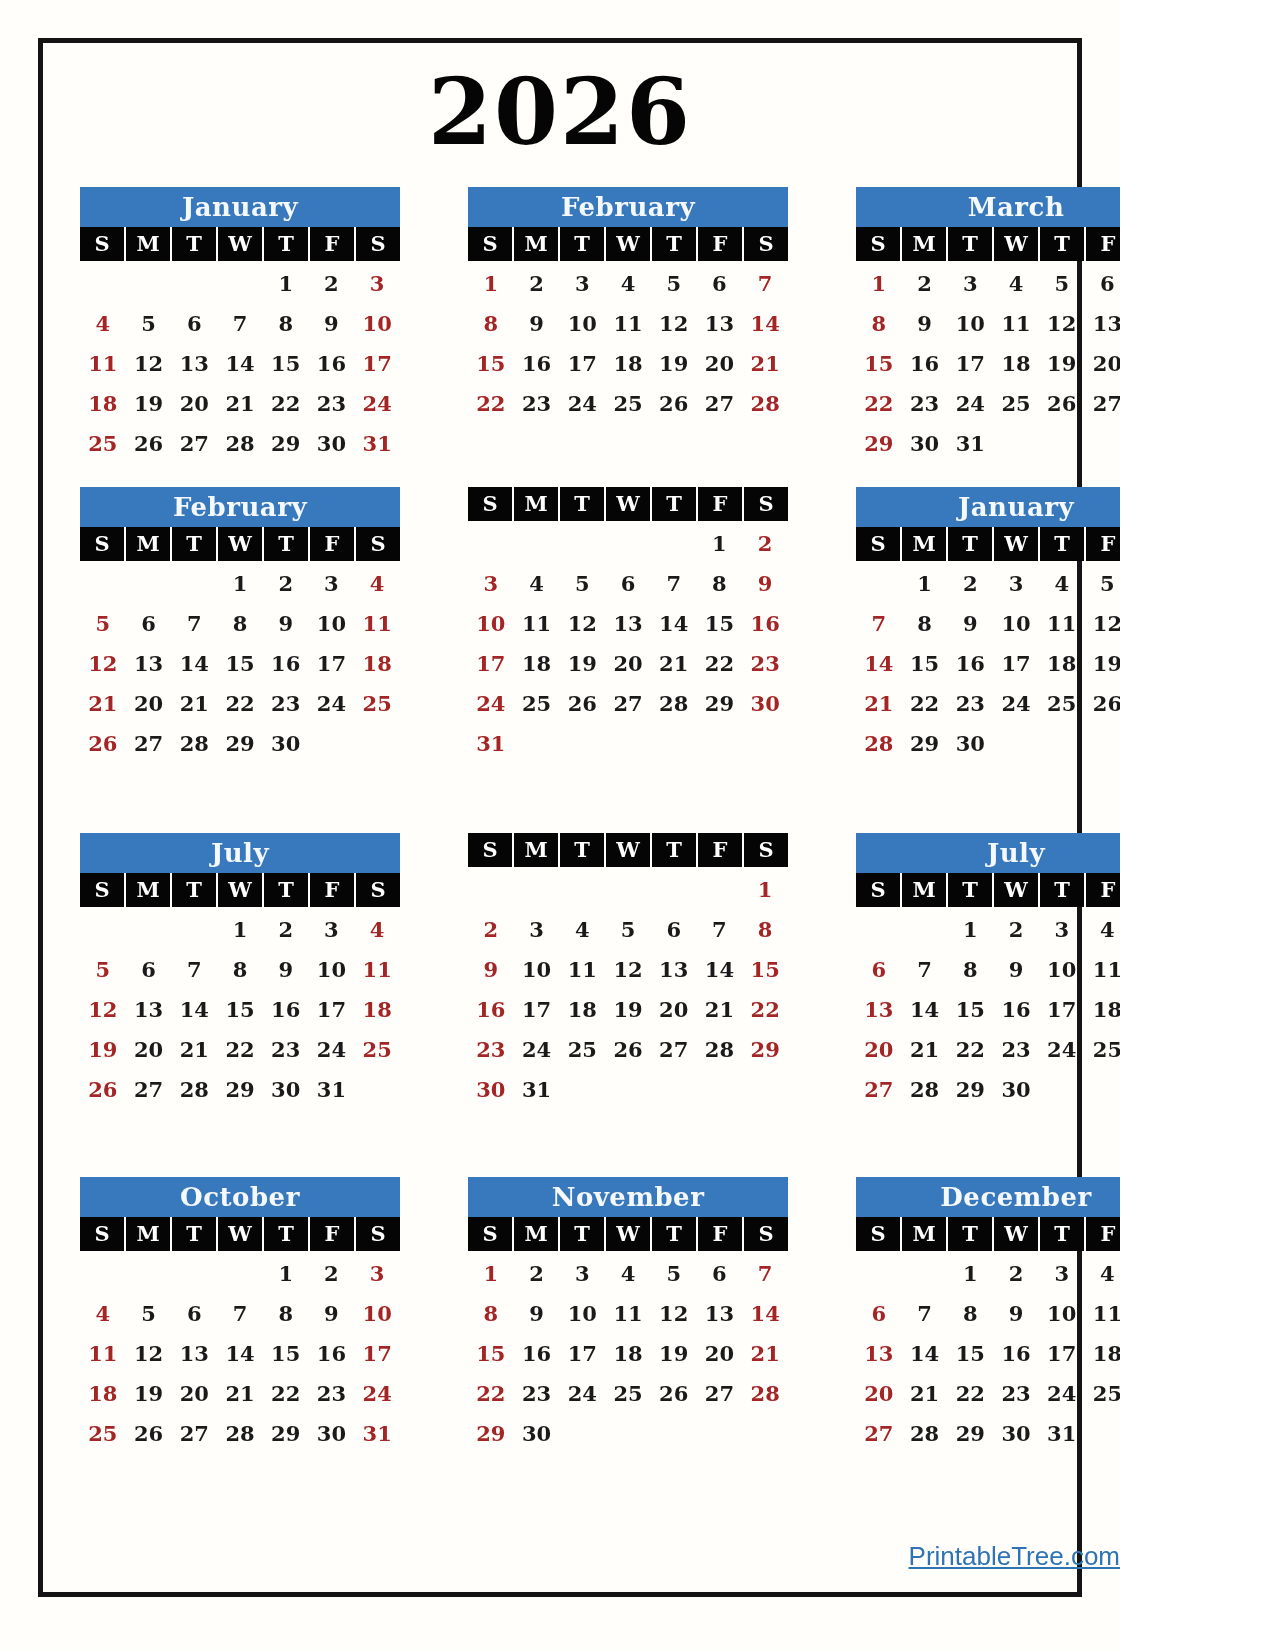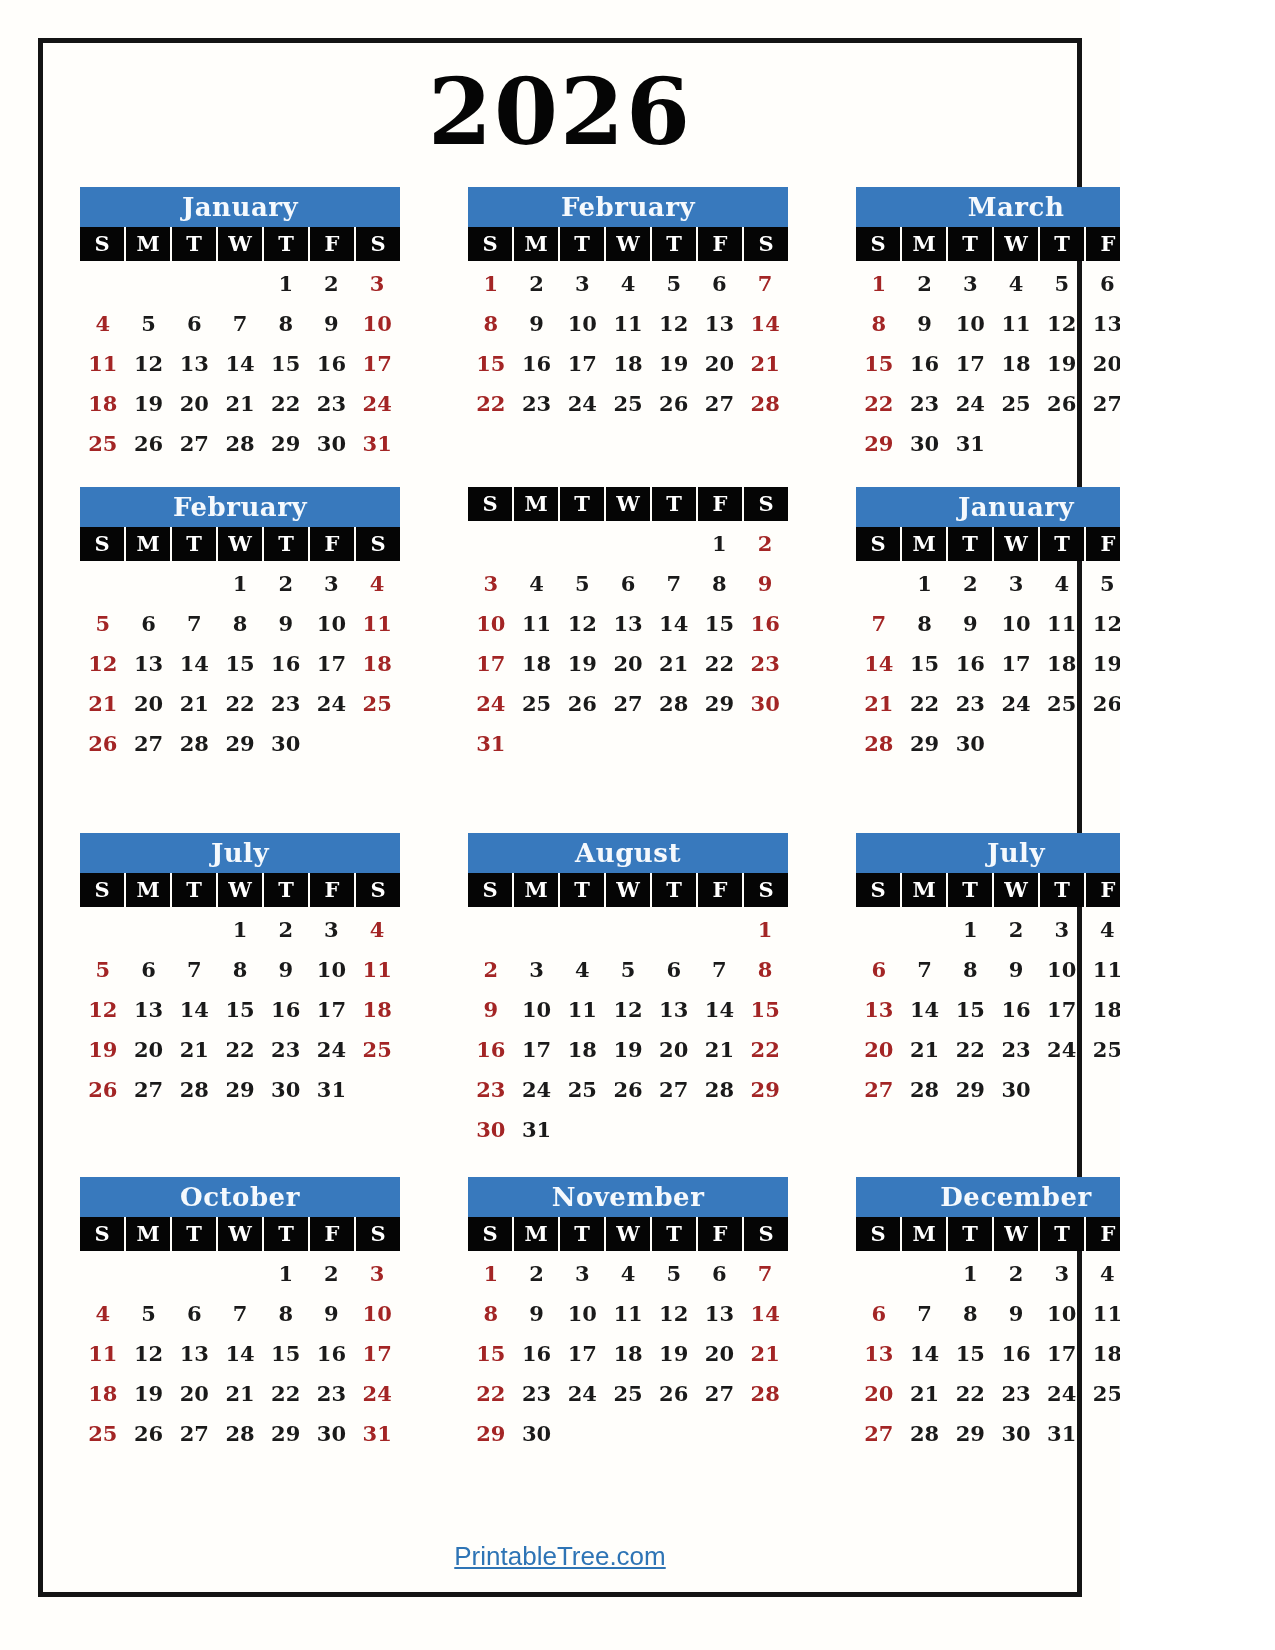--- a/index.html
+++ b/index.html
@@ -69,21 +69,21 @@
     font-size:21px;
     font-weight:700;
     color:var(--weekday-black, #1a1a1a);
   }
   .day.weekend {
     color:var(--weekend-red, #A32525);
   }
   .footer-link {
     position:absolute;
     top:1541px; left:0; width:100%;
-    text-align:center;
+    text-align:right;
     font-family:"Liberation Sans", sans-serif;
     font-size:26px;
     color:var(--link-blue, #2E74B5);
     text-decoration:underline;
     cursor:pointer;
   }
 </style>
 </head>
 <body>
 
@@ -427,21 +427,20 @@
           <div class="day weekend">26</div>
           <div class="day">27</div>
           <div class="day">28</div>
           <div class="day">29</div>
           <div class="day">30</div>
           <div class="day">31</div>
           <div class="day"></div>
         </div>
       </div>
       <div class="month" style="left: 468px; top: 833px;">
-        <div class="month-header">August</div>
         <div class="dow-row">
           <div class="dow">S</div>
           <div class="dow">M</div>
           <div class="dow">T</div>
           <div class="dow">W</div>
           <div class="dow">T</div>
           <div class="dow">F</div>
           <div class="dow">S</div>
         </div>
         <div class="days">

